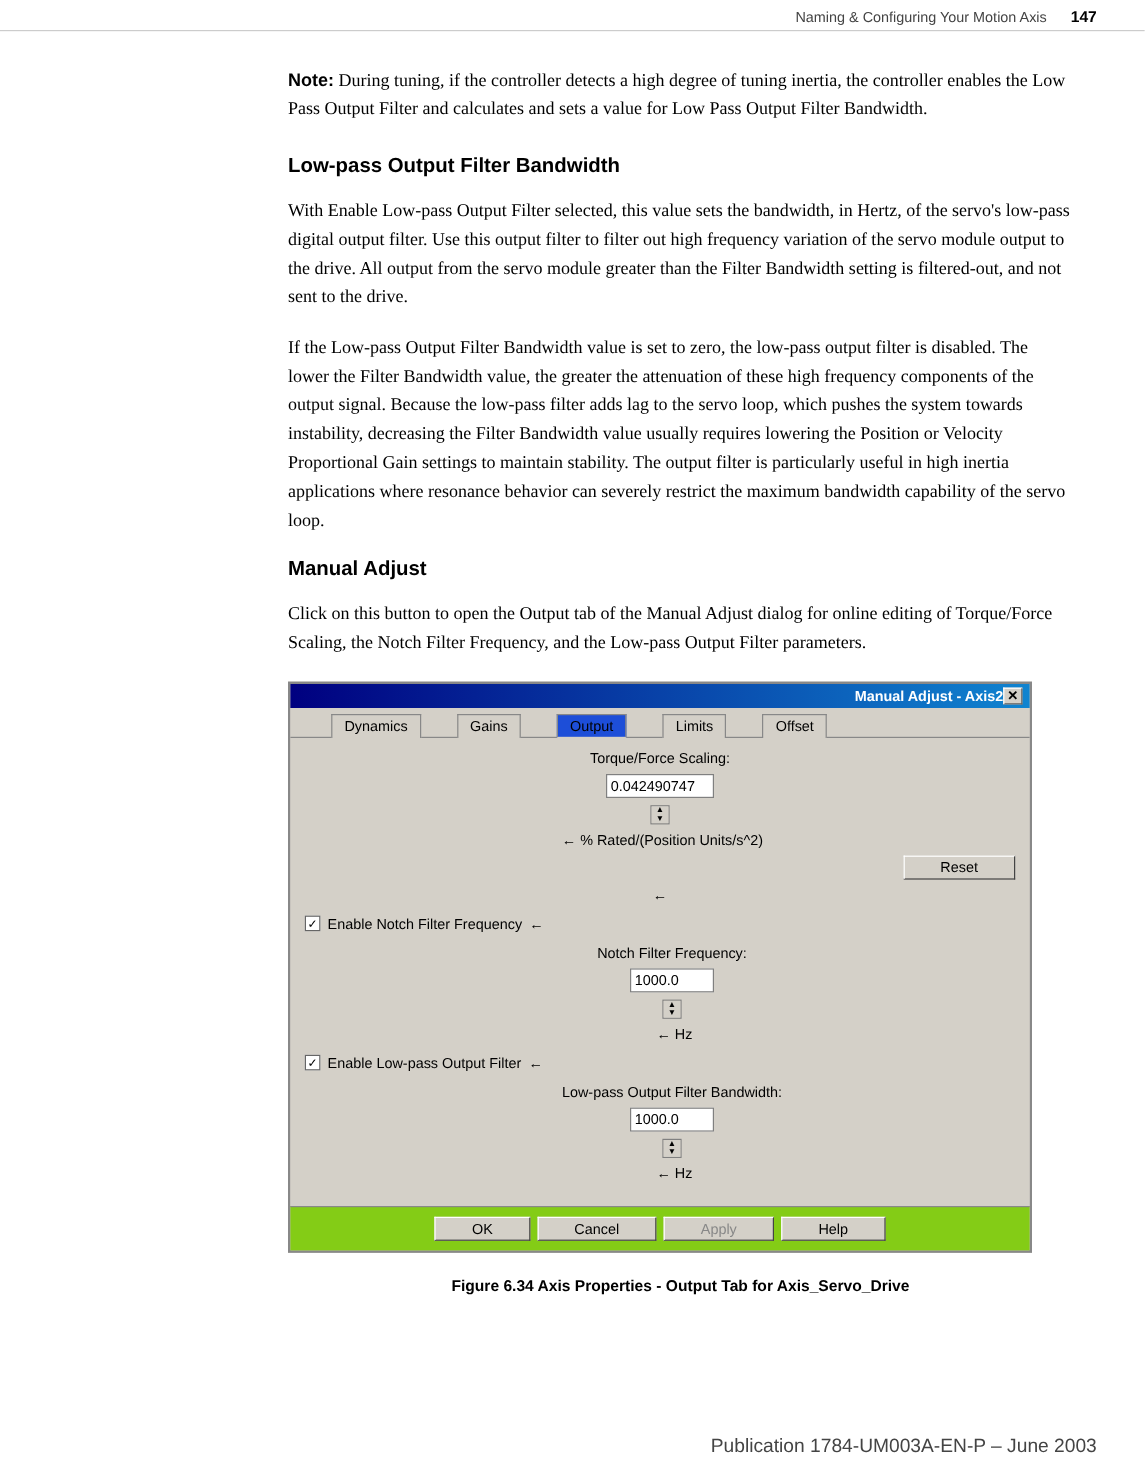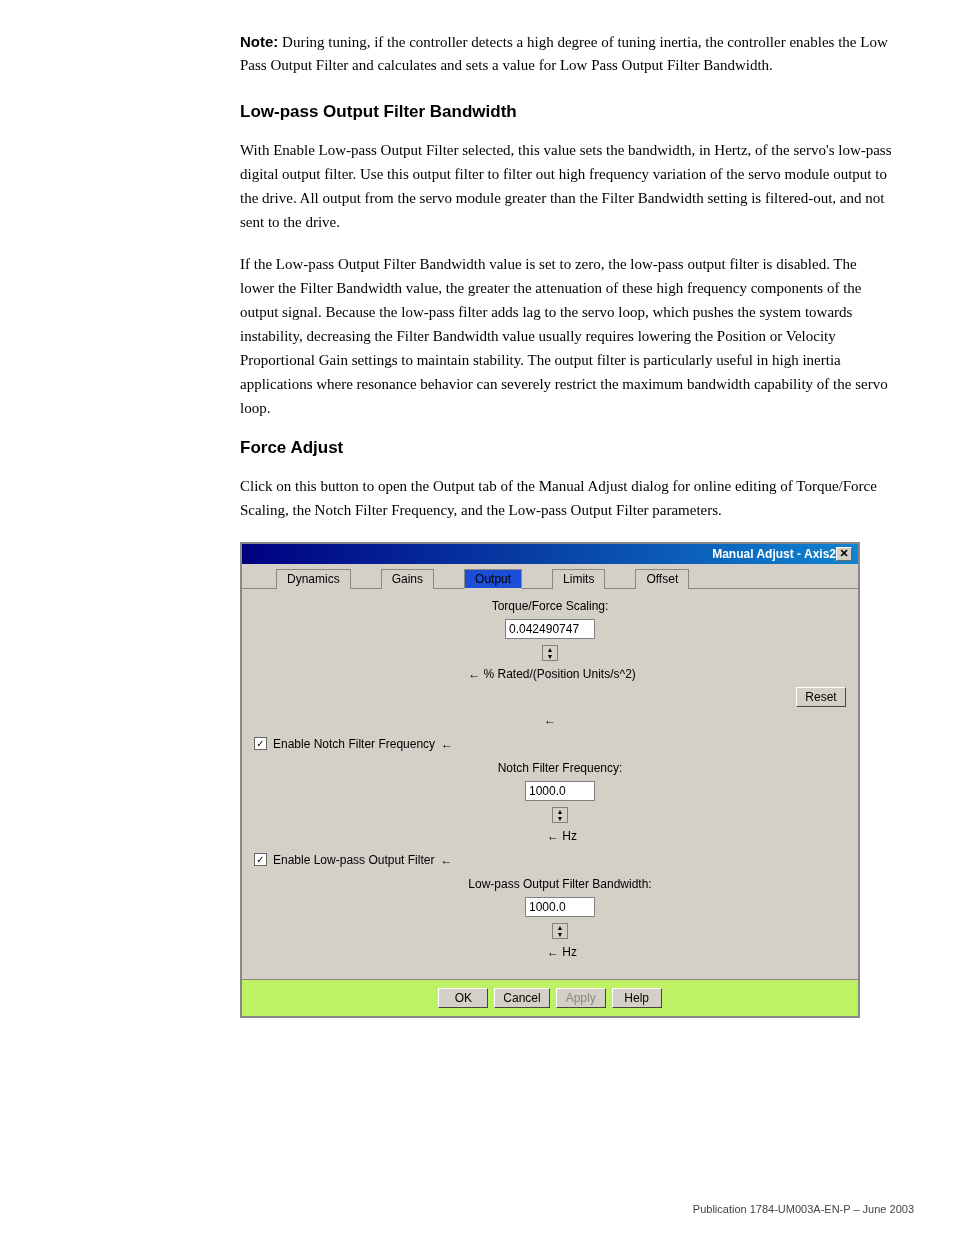--- a/index.html
+++ b/index.html
@@ -191,21 +191,21 @@
       font-size: 12px;
       margin-left: 4px;
     }
 
     .win-btn {
       background: #d4d0c8;
       border-top: 1px solid #fff;
       border-left: 1px solid #fff;
       border-right: 1px solid #444;
       border-bottom: 1px solid #444;
-      padding: 2px 8px;
+      padding: 2px 30px;
       font-size: 12px;
       font-family: Arial, sans-serif;
       cursor: pointer;
       min-width: 50px;
       text-align: center;
     }
 
     .win-btn:disabled, .win-btn.disabled {
       color: #888;
       cursor: default;
@@ -232,21 +232,21 @@
     .indent-row {
       padding-left: 20px;
     }
 
     .dialog-footer {
       border-top: 1px solid #888;
       padding: 8px 12px;
       display: flex;
       justify-content: center;
       gap: 6px;
-      background: #bef264;
+      background: #84cc16;
     }
 
     .figure-caption {
       text-align: center;
       font-size: 13px;
       font-family: Arial, sans-serif;
       margin-top: 12px;
       margin-bottom: 24px;
     }
 
@@ -258,44 +258,48 @@
       position: absolute;
       bottom: 20px;
       left: 0;
       right: 0;
       padding: 0 40px;
       display: flex;
       justify-content: flex-end;
     }
 
     .footer-text {
-      font-size: 11px;
+      font-size: 16px;
       font-family: Arial, sans-serif;
       color: #444;
     }
   </style>
 </head>
 <body>
 
 <div class="page-container">
 
+  <div class="header-bar">
+    <span class="header-chapter">Naming &amp; Configuring Your Motion Axis</span>
+    <span class="header-page">147</span>
+  </div>
 
   <div class="content-area">
 
     <div class="note-block">
       <strong>Note:</strong>
       <span>During tuning, if the controller detects a high degree of tuning inertia, the controller enables the Low Pass Output Filter and calculates and sets a value for Low Pass Output Filter Bandwidth.</span>
     </div>
 
     <div class="section-heading">Low-pass Output Filter Bandwidth</div>
 
     <p class="body-text">With Enable Low-pass Output Filter selected, this value sets the bandwidth, in Hertz, of the servo's low-pass digital output filter. Use this output filter to filter out high frequency variation of the servo module output to the drive. All output from the servo module greater than the Filter Bandwidth setting is filtered-out, and not sent to the drive.</p>
     <p class="body-text">If the Low-pass Output Filter Bandwidth value is set to zero, the low-pass output filter is disabled. The lower the Filter Bandwidth value, the greater the attenuation of these high frequency components of the output signal. Because the low-pass filter adds lag to the servo loop, which pushes the system towards instability, decreasing the Filter Bandwidth value usually requires lowering the Position or Velocity Proportional Gain settings to maintain stability. The output filter is particularly useful in high inertia applications where resonance behavior can severely restrict the maximum bandwidth capability of the servo loop.</p>
 
-    <div class="section-heading">Force Adjust</div>
+    <div class="section-heading">Manual Adjust</div>
 
     <p class="body-text">Click on this button to open the Output tab of the Manual Adjust dialog for online editing of Torque/Force Scaling, the Notch Filter Frequency, and the Low-pass Output Filter parameters.</p>
 
     <div class="dialog-wrapper">
       <div class="dialog-box">
 
         <div class="dialog-titlebar">
           <span>Manual Adjust - Axis2</span>
           <div class="dialog-close-btn">✕</div>
         </div>
@@ -359,20 +363,23 @@
         <div class="dialog-footer">
           <div class="win-btn">OK</div>
           <div class="win-btn">Cancel</div>
           <div class="win-btn disabled" style="color:#888;">Apply</div>
           <div class="win-btn">Help</div>
         </div>
 
       </div>
     </div>
 
+    <div class="figure-caption">
+      <strong>Figure 6.34 Axis Properties - Output Tab for Axis_Servo_Drive</strong>
+    </div>
 
   </div>
 
   <div class="page-footer">
     <span class="footer-text">Publication 1784-UM003A-EN-P – June 2003</span>
   </div>
 
 </div>
 
 </body></html>

